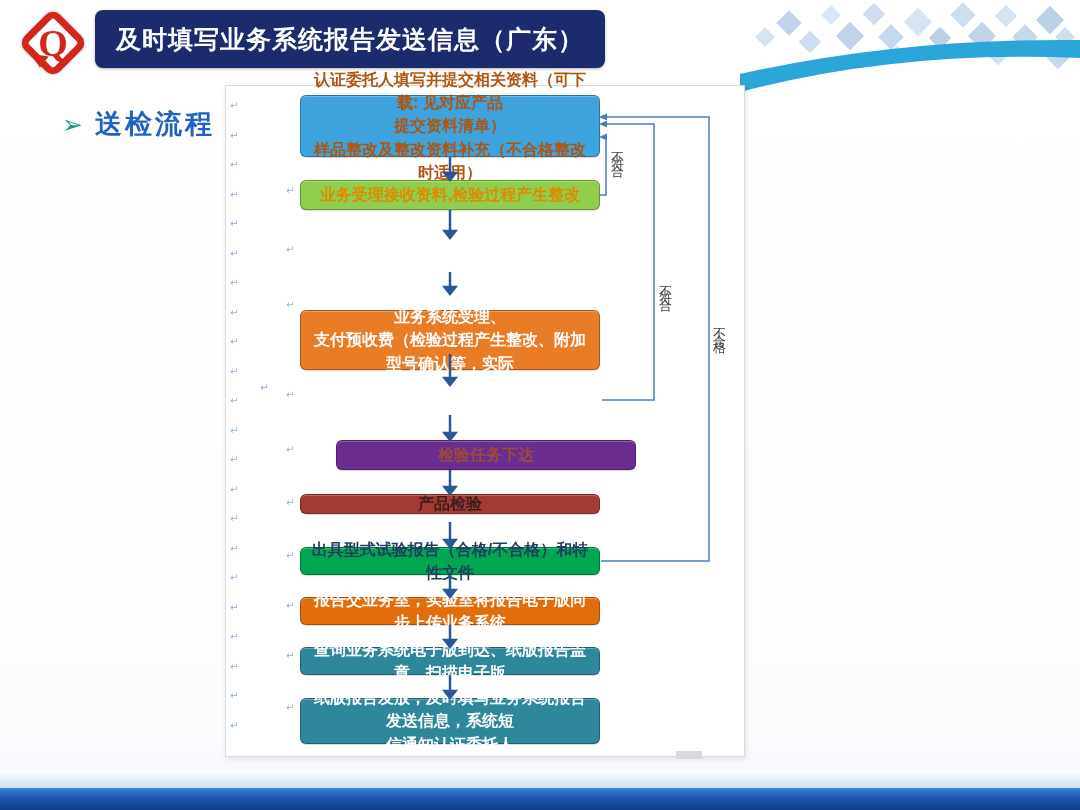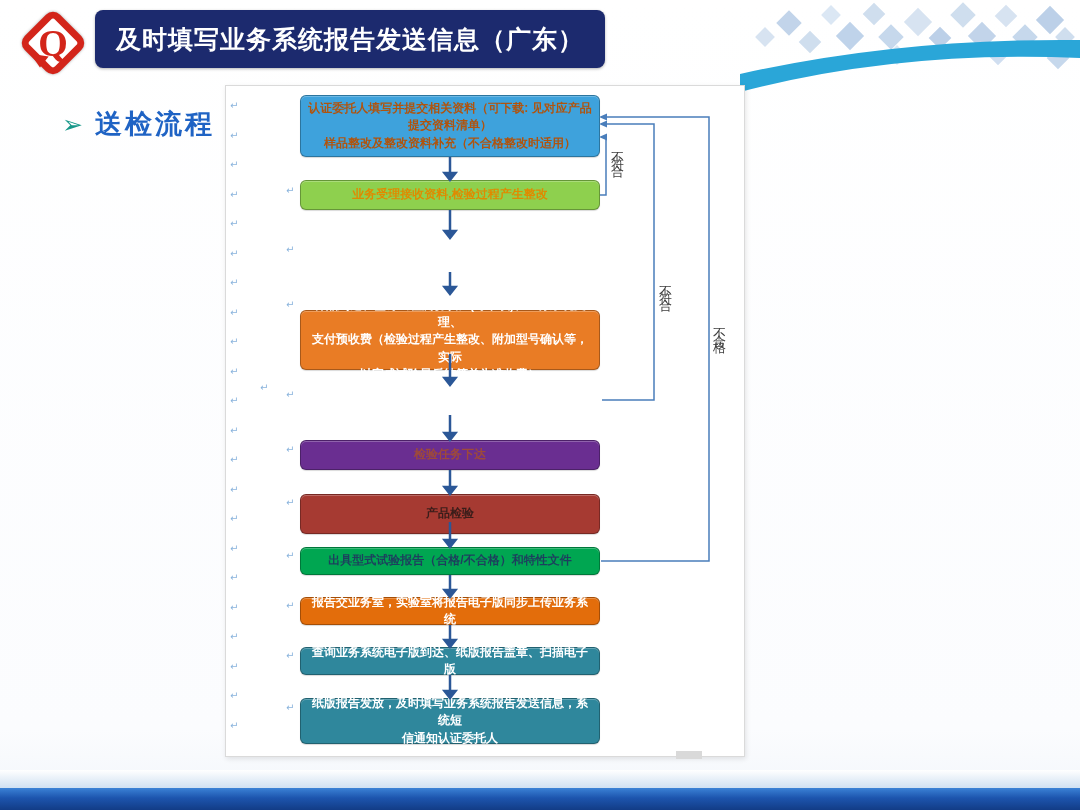--- a/index.html
+++ b/index.html
@@ -34,29 +34,29 @@
   
   .pmark{color:#8ab4dd;font-size:10px;line-height:1;font-family:"DejaVu Sans",sans-serif;}
   .pmarks-col{position:absolute;left:230px;top:101px;display:flex;flex-direction:column;}
   .pmarks-col .pmark{height:29.5px;}
   .pm-abs{position:absolute;}
 
   
   .flow-box{position:absolute;left:300px;width:300px;display:flex;align-items:center;justify-content:center;
             text-align:center;border-radius:6px;border:1px solid rgba(0,0,0,.28);
             box-shadow:inset 0 1px 0 rgba(255,255,255,.25), 0 1px 1px rgba(0,0,0,.15);
-            padding:2px 6px;font-size:12px;line-height:1.45;font-weight:bold;}
+            padding:2px 6px;font-size:16px;line-height:1.45;font-weight:bold;}
   .flow-box span{white-space:pre-line;display:block;width:100%;}
   .b1{top:95px;height:62px;}
   .b2{top:180px;height:30px;}
   .b3{top:238px;height:34px;}
   .b4{top:310px;height:60px;}
   .b5{top:385px;height:30px;}
   .b6{top:440px;height:30px;}
-  .b7{top:494px;height:40px;}
+  .b7{top:494px;height:20px;}
   .b8{top:547px;height:28px;}
   .b9{top:597px;height:28px;}
   .b10{top:647px;height:28px;}
   .b11{top:698px;height:46px;}
 
   
   .fb-label{position:absolute;writing-mode:vertical-rl;text-orientation:upright;font-size:13px;color:#3f3f3f;letter-spacing:6px;}
   .fbA{left:608px;top:142px;}
   .fbB{left:656px;top:276px;}
   .fbC{left:710px;top:318px;}
@@ -156,21 +156,21 @@
 样品整改及整改资料补充（不合格整改时适用）</span>
     </div>
   <div class="flow-box b2" style="background: rgb(142, 208, 78); color: rgb(224, 138, 0);">
       <span>业务受理接收资料,检验过程产生整改</span>
     </div>
   <div class="flow-box b4" style="background: rgb(233, 124, 37); color: rgb(255, 255, 255);">
       <span>样品到达、签订《检测协议》(可下载)、业务系统受理、
 支付预收费（检验过程产生整改、附加型号确认等，实际
 以完成试验最后结算单为准收费）</span>
     </div>
-  <div class="flow-box b6" style="background: rgb(106, 46, 145); color: rgb(158, 74, 58);">
+  <div class="flow-box b6" style="background: rgb(106, 46, 145); color: rgb(158, 74, 58); margin-left: 36px;">
       <span>检验任务下达</span>
     </div>
   <div class="flow-box b7" style="background: rgb(166, 58, 50); color: rgb(58, 29, 26);">
       <span>产品检验</span>
     </div>
   <div class="flow-box b8" style="background: rgb(0, 166, 81); color: rgb(29, 63, 94);">
       <span>出具型式试验报告（合格/不合格）和特性文件</span>
     </div>
   <div class="flow-box b9" style="background: rgb(227, 109, 11); color: rgb(255, 255, 255);">
       <span>报告交业务室，实验室将报告电子版同步上传业务系统</span>

